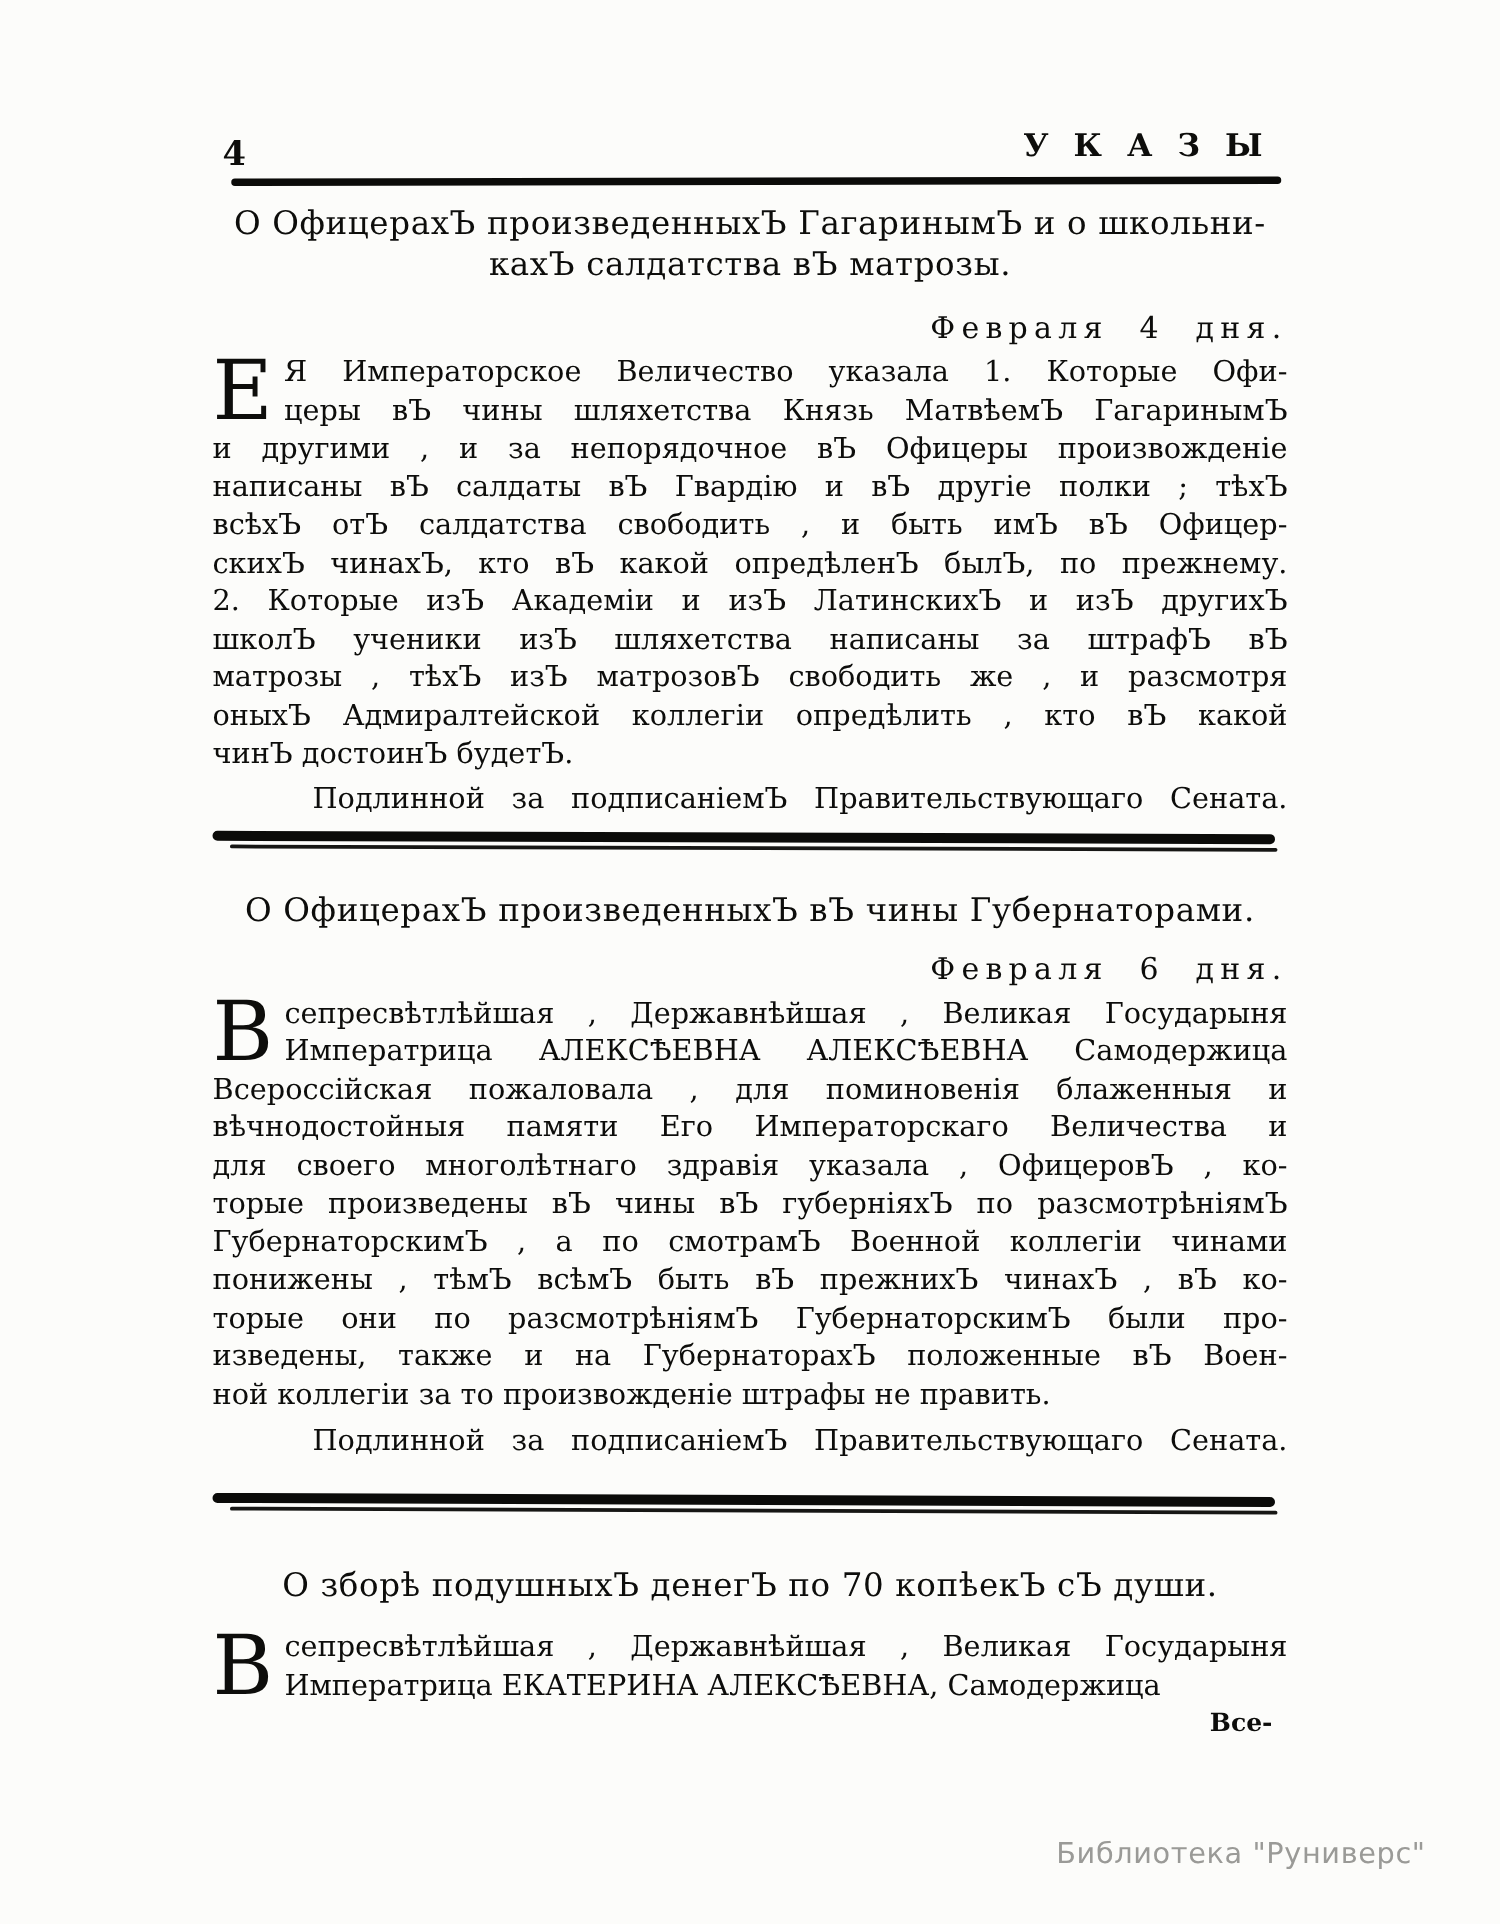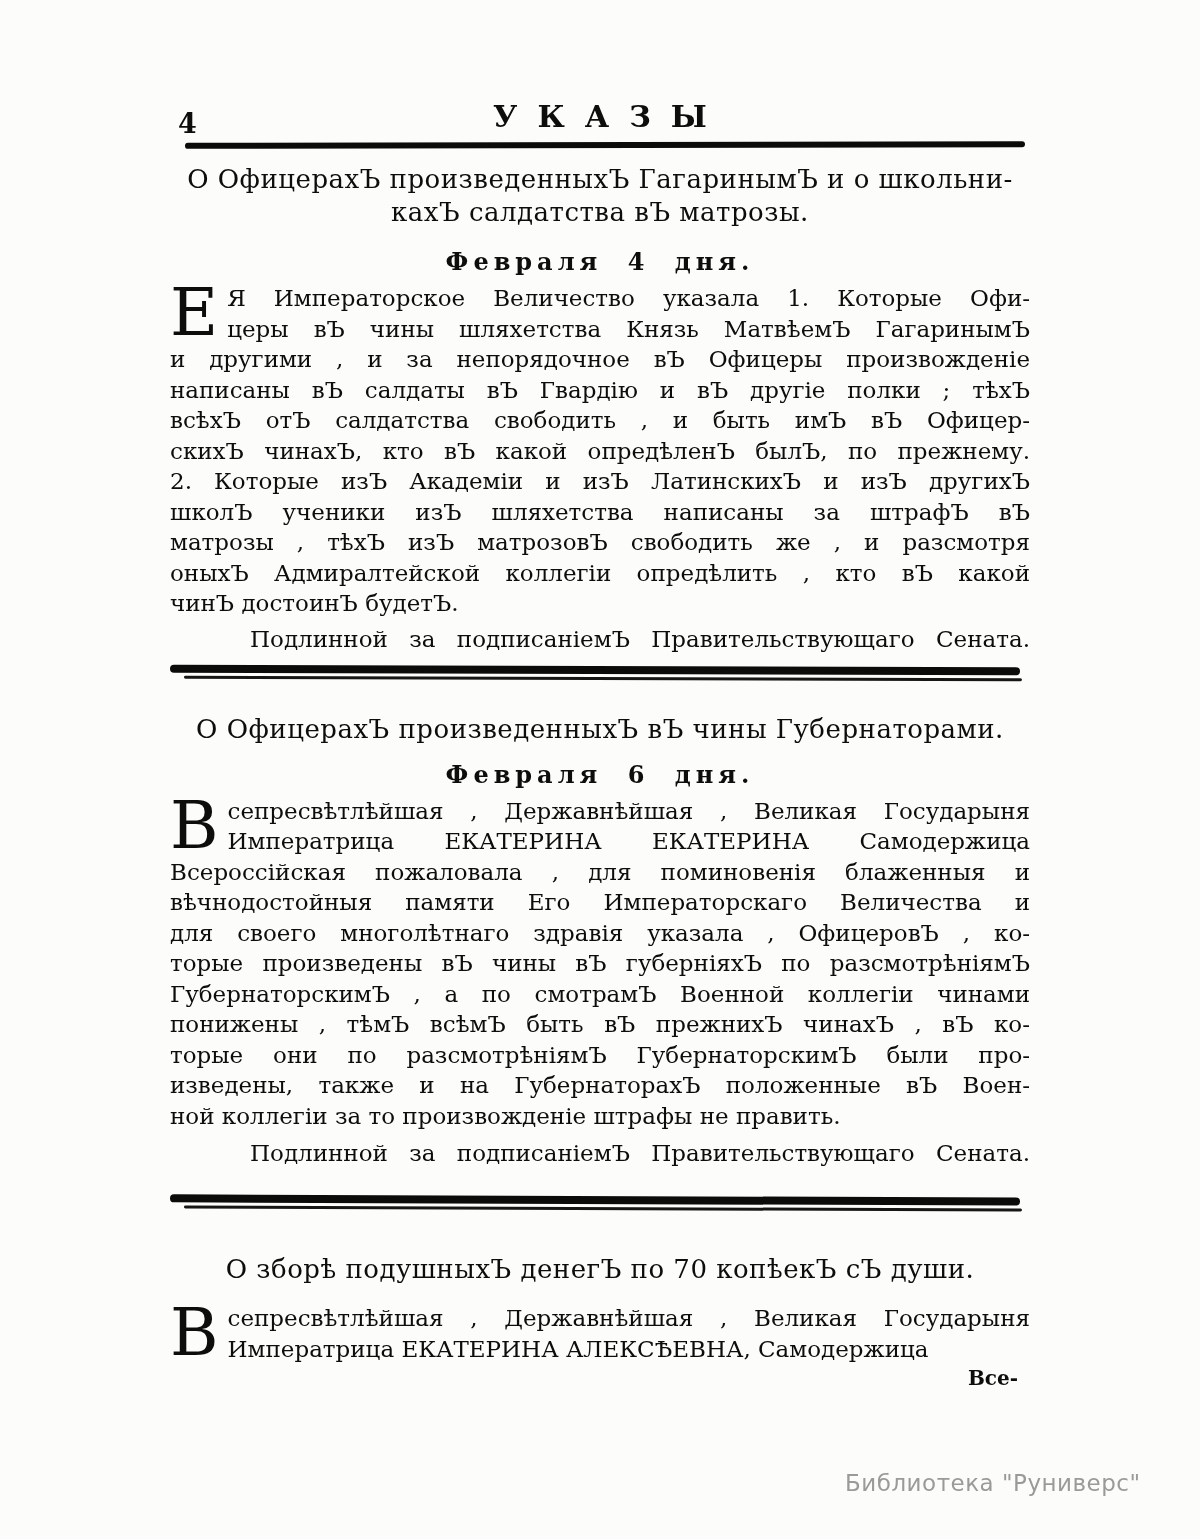--- a/index.html
+++ b/index.html
@@ -30,22 +30,22 @@
   }
   .page-num {
     position: absolute;
     left: 8px;
     top: 8px;
     font-size: 27px;
     font-weight: bold;
   }
   .masthead {
     margin: 0;
-    text-align: center;
-    font-size: 30px;
+    text-align: right;
+    font-size: 25px;
     font-weight: bold;
     letter-spacing: 20px;
     text-indent: 20px; 
     line-height: 34px;
   }
   .header-rule {
     margin: 0 0 0 15px;
     width: 840px;
     height: 6px;
     background: #0b0b09;
@@ -53,22 +53,22 @@
     transform: rotate(-0.12deg);
   }
   
   .title-line {
     text-align: center;
     font-size: 26px;
     line-height: 33px;
     letter-spacing: 0.5px;
   }
   .date-line {
-    text-align: center;
-    font-weight: bold;
+    text-align: right;
+    font-weight: normal;
     font-size: 24px;
     line-height: 28px;
     letter-spacing: 5px;
     word-spacing: 12px;
   }
   
   .para {
     font-size: 23px;
     overflow: visible;
   }
@@ -177,21 +177,21 @@
       <div class="dr-thick"></div>
       <div class="dr-thin"></div>
     </div>
 
     <section>
       <div class="title-line mt-33">О ОфицерахЪ произведенныхЪ вЪ чины Губернаторами.</div>
       <div class="date-line mt-15">Февраля 6 дня.</div>
       <div class="para mt-7">
         <span class="dropcap">В</span>
         <div class="line">сепресвѣтлѣйшая , Державнѣйшая , Великая Государыня</div>
-        <div class="line">Императрица ЕКАТЕРИНА ЕКАТЕРИНА Самодержица</div>
+        <div class="line">Императрица АЛЕКСѢЕВНА АЛЕКСѢЕВНА Самодержица</div>
         <div class="line">Всероссійская пожаловала , для поминовенія блаженныя и</div>
         <div class="line">вѣчнодостойныя памяти Его Императорскаго Величества и</div>
         <div class="line">для своего многолѣтнаго здравія указала , ОфицеровЪ , ко-</div>
         <div class="line">торые произведены вЪ чины вЪ губерніяхЪ по разсмотрѣніямЪ</div>
         <div class="line">ГубернаторскимЪ , а по смотрамЪ Военной коллегіи чинами</div>
         <div class="line">понижены , тѣмЪ всѣмЪ быть вЪ прежнихЪ чинахЪ , вЪ ко-</div>
         <div class="line">торые они по разсмотрѣніямЪ ГубернаторскимЪ были про-</div>
         <div class="line">изведены, также и на ГубернаторахЪ положенные вЪ Воен-</div>
         <div class="line last">ной коллегіи за то произвожденіе штрафы не править.</div>
       </div>

